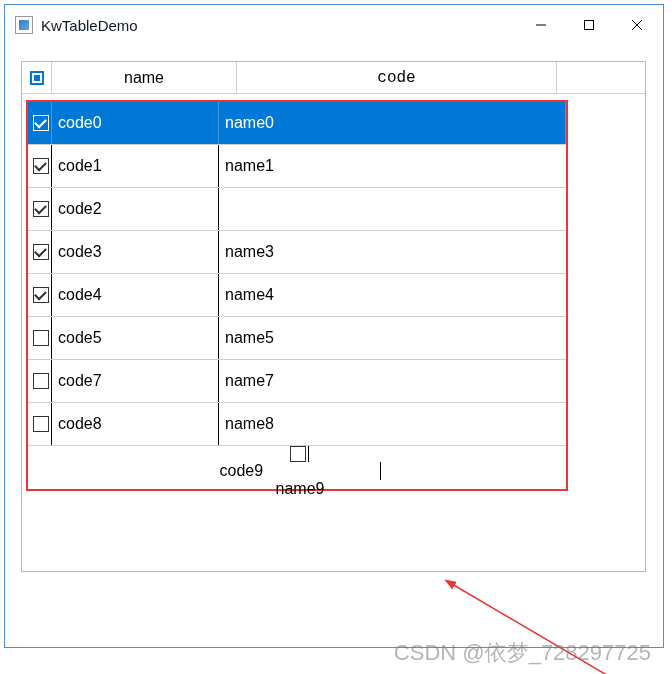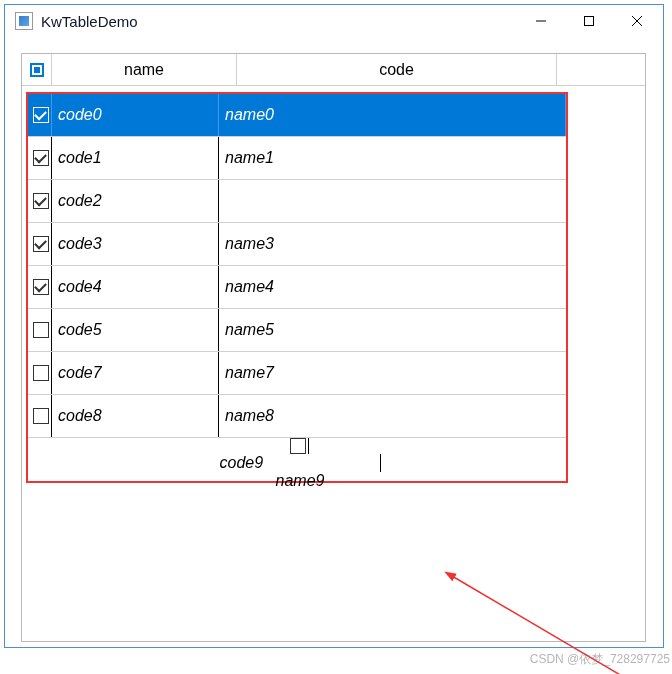--- a/index.html
+++ b/index.html
@@ -50,21 +50,21 @@
     }
     .titlebar .ctrl svg { width: 12px; height: 12px; }
     .client {
       flex: 1;
       padding: 16px;
       position: relative;
     }
     .table-wrap {
       border: 1px solid #b8b8b8;
       width: 625px;
-      height: 589px;
+      height: 511px;
       background: #fff;
       position: relative;
     }
     .table-head {
       display: flex;
       height: 32px;
       border-bottom: 1px solid #d0d0d0;
       background: #fff;
     }
     .th {
@@ -74,35 +74,34 @@
       color: #000;
     }
     .th-check { width: 30px; justify-content: center; }
     .th-check .hbox {
       width: 14px; height: 14px;
       border: 2px solid #0078d7;
       background: #0078d7;
       box-shadow: inset 0 0 0 2px #fff;
     }
     .col-name { width: 185px; }
-    .col-code { width: 320px; }
+    .col-code { width: 320px; font-family: Liberation Mono, monospace; }
     .th:last-child { border-right: none; flex:1; }
     .rows-box {
       position: absolute;
       left: 4px; top: 38px;
       width: 542px;
       border: 2px solid #e33;
     }
     .row {
       display: flex;
       height: 43px;
       align-items: center;
       background: #fff;
       border-bottom: 1px solid #d0d0d0;
-      font-style: italic;
     }
     .row:last-child { border-bottom: none; flex-direction: column; }
     .row.selected { background: #0078d7; color: #fff; }
     .cell {
       height: 100%;
       display: flex; align-items: center;
       padding-left: 6px;
       font-size: 16px;
       border-right: 1px solid #000000;
     }
@@ -128,23 +127,23 @@
       border-color: #fff;
     }
     .arrow {
       position: absolute;
       left: 410px; top: 512px;
       width: 200px; height: 120px;
       pointer-events: none;
     }
     .watermark {
       position: absolute;
-      right: 2px; bottom: 6px;
+      right: 21px; bottom: 6px;
       color: rgba(120,120,120,0.55);
-      font-size: 12px;
+      font-size: 22px;
       font-family: "Microsoft YaHei", sans-serif;
     }
   </style>
 </head>
 <body>
 
 <div class="window">
   <div class="titlebar">
     <div class="app-icon">
         <div class="app-icon-inner"></div>

